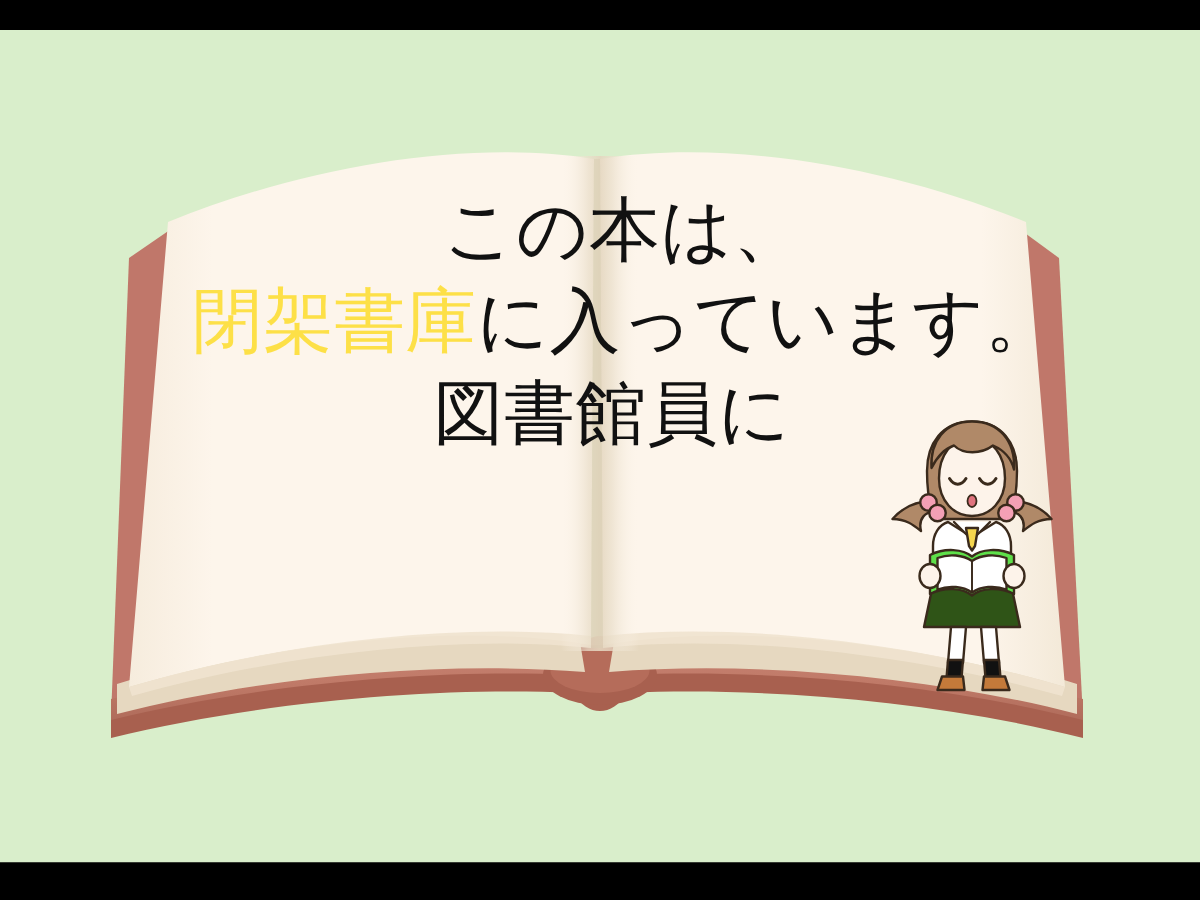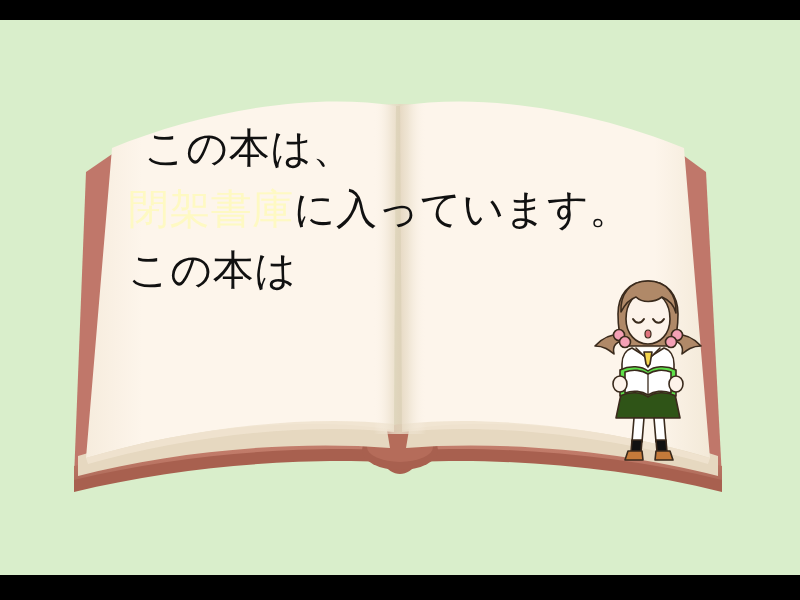--- a/index.html
+++ b/index.html
@@ -45,28 +45,29 @@
   }
   #book svg { display: block; }
 
   
   #message {
     position: absolute;
     left: 128px;
     top: 118px;
     width: 560px;
     color: #111111;
-    font-size: 41px;
+    font-size: 47px;
     line-height: 1.48;
     letter-spacing: 0.01em;
     white-space: nowrap;
+    text-align: center;
   }
   .msg-line { height: 61px; }
   .msg-line.indent { padding-left: 16px; }
-  .hl { color: #fef9c3; }
+  .hl { color: #fde047; }
 
   
   #girl {
     position: absolute;
     left: 592px;
     top: 272px;
     width: 112px;
     height: 190px;
   }
   #girl svg { display: block; }
@@ -168,21 +169,21 @@
   </div>
 
   <div id="message">
     <div class="msg-line indent">
       <span>この本は、</span>
     </div>
     <div class="msg-line">
       <span class="hl">閉架書庫</span><span>に入っています。</span>
     </div>
     <div class="msg-line">
-      <span>この本は</span>
+      <span>図書館員に</span>
     </div>
   </div>
 
   <div id="girl">
     <svg width="112" height="190" viewBox="0 0 112 190" xmlns="http://www.w3.org/2000/svg">
       <g stroke="#3a2a1c" stroke-width="1.6" stroke-linejoin="round" stroke-linecap="round">
 
         <path d="M 56 9
                  C 36 9, 26 24, 26 42
                  C 26 56, 28 66, 31 74

